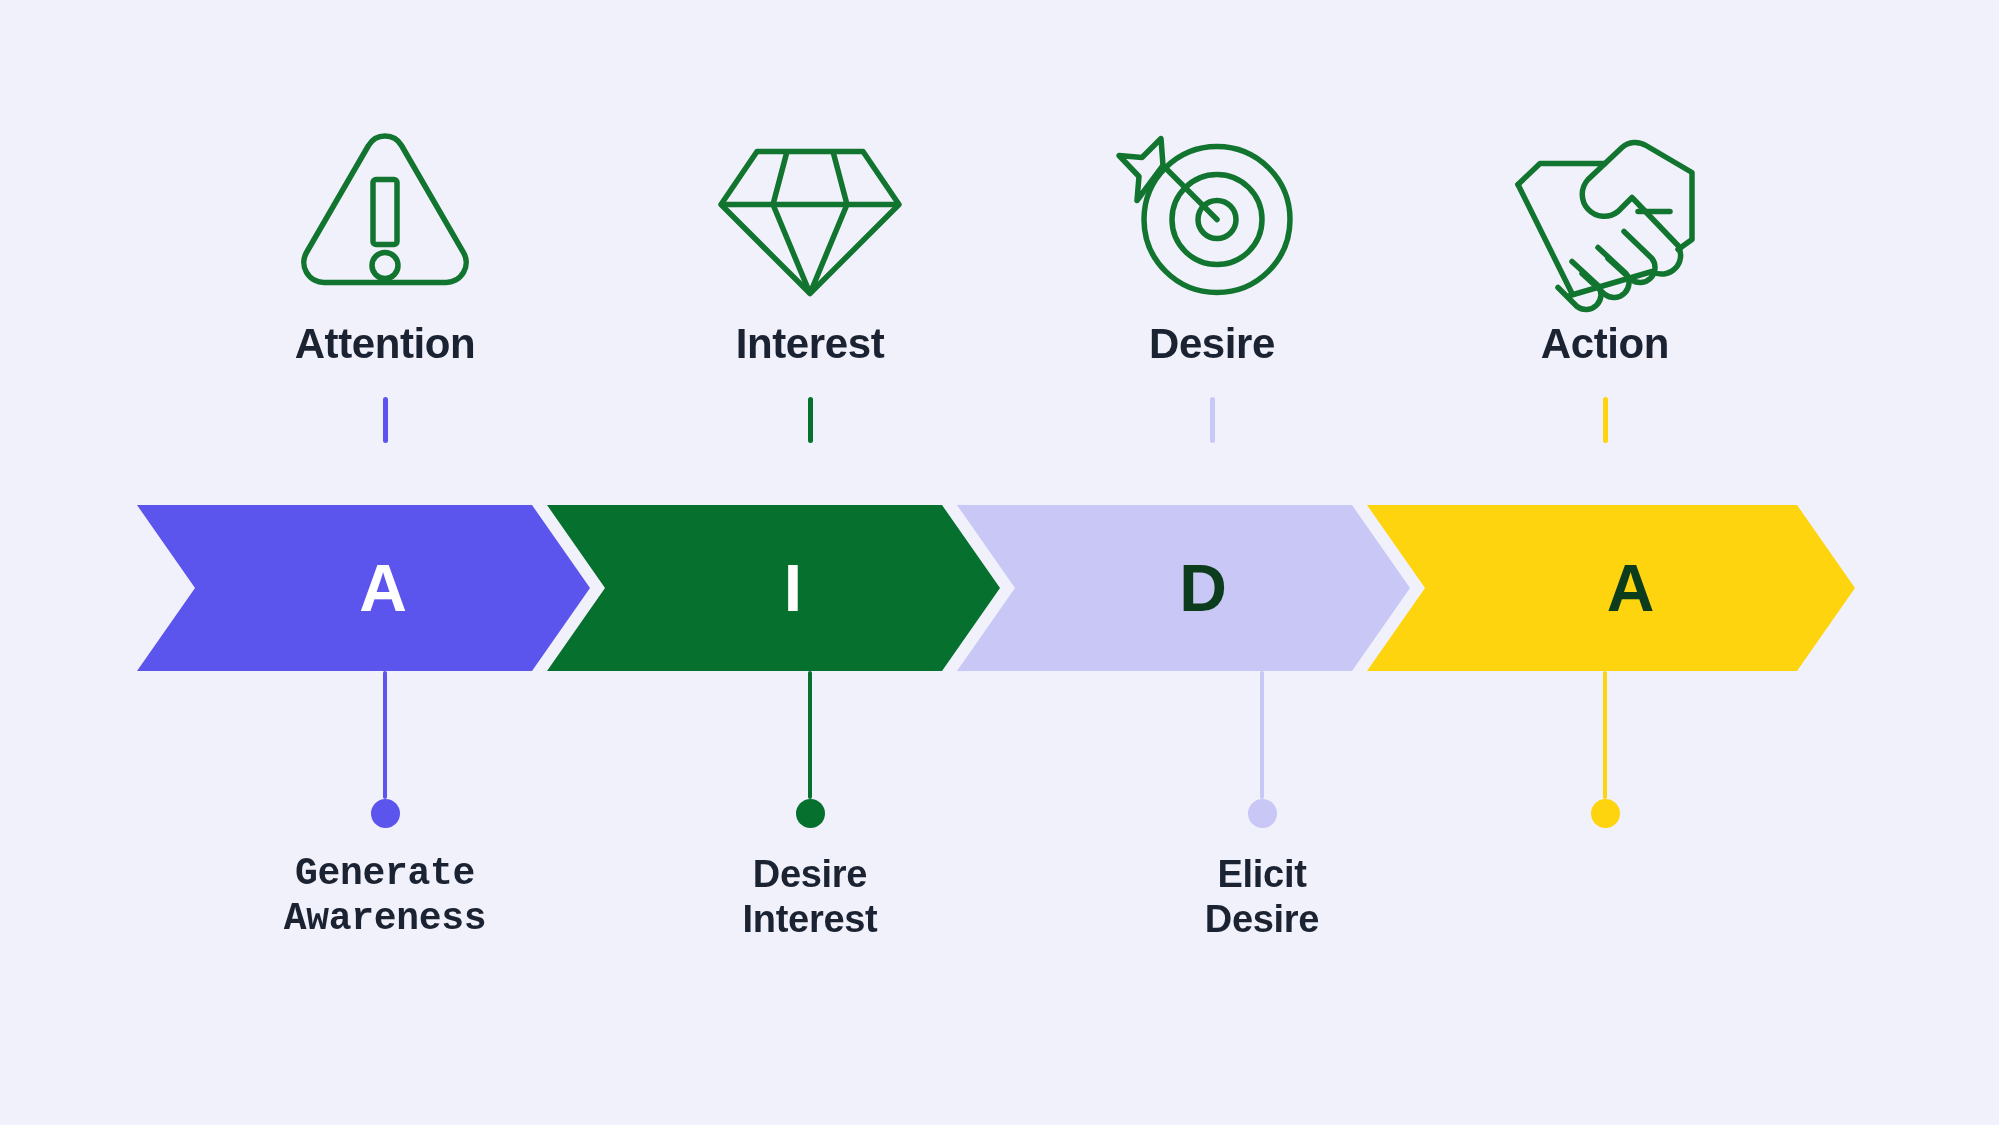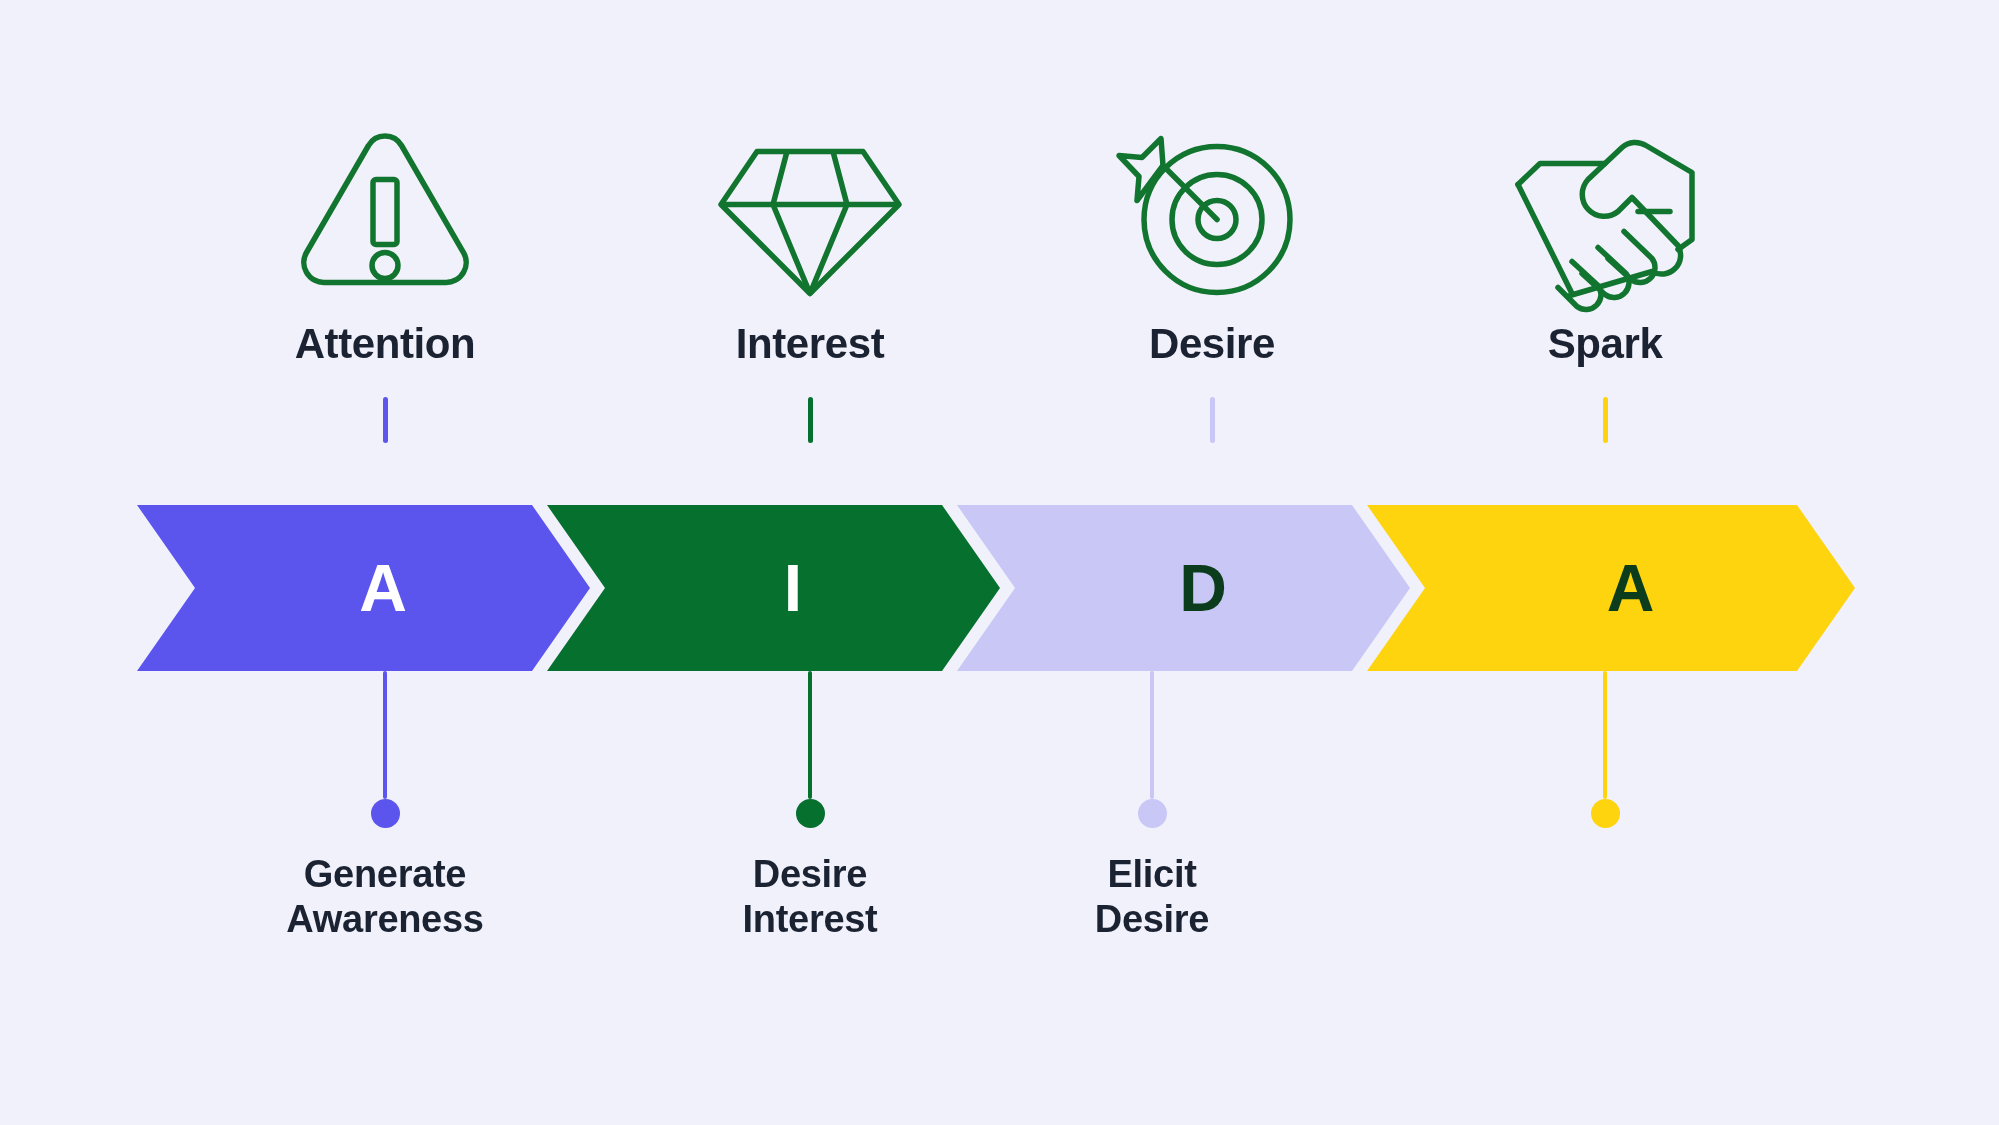--- a/index.html
+++ b/index.html
@@ -165,21 +165,21 @@
       <svg viewBox="0 0 190 170">
         <path d="M8 57 L30 36 H95 L78 52 a22 22 0 0 0 30 32 L122 70 L168 118 a19 19 0 0 1 -26 26 L60 168" fill="none" stroke="#12752F" stroke-width="5.5" stroke-linejoin="round" stroke-linecap="round"></path>
         <path d="M8 57 L62 166" fill="none" stroke="#12752F" stroke-width="5.5" stroke-linecap="round"></path>
         <path d="M95 36 L112 20 a20 20 0 0 1 24 -2 L182 45 V112 L168 122" fill="none" stroke="#12752F" stroke-width="5.5" stroke-linejoin="round" stroke-linecap="round"></path>
         <path d="M128 84 H160" fill="none" stroke="#12752F" stroke-width="5.5" stroke-linecap="round"></path>
         <path d="M114 104 L142 131 a15 15 0 0 1 -21 21 L98 131" fill="none" stroke="#12752F" stroke-width="5.5" stroke-linejoin="round" stroke-linecap="round"></path>
         <path d="M88 120 L116 146 a15 15 0 0 1 -21 21 L72 146" fill="none" stroke="#12752F" stroke-width="5.5" stroke-linejoin="round" stroke-linecap="round"></path>
         <path d="M62 134 L88 158 a15 15 0 0 1 -21 21 L48 160" fill="none" stroke="#12752F" stroke-width="5.5" stroke-linejoin="round" stroke-linecap="round"></path>
       </svg>
     </div>
-    <div class="stage-title">Spark</div>
+    <div class="stage-title">Action</div>
     <div class="tick" style="background:#FDD40D;"></div>
   </div>
 
   <div id="band">
     <svg viewBox="0 0 1718 166" preserveAspectRatio="none">
 
       <path d="M0 0 H395 L453 83 L395 166 H0 L58 83 Z" fill="#5B55EE"></path>
 
       <path d="M410 0 H805 L863 83 L805 166 H410 L468 83 Z" fill="#06702F"></path>
 
@@ -187,35 +187,35 @@
 
       <path d="M1230 0 H1660 L1718 83 L1660 166 H1230 L1288 83 Z" fill="#FDD40D"></path>
     </svg>
   </div>
 
   <div class="chev-letter" style="left:195px;width:376px;color:#FFFFFF;">A</div>
   <div class="chev-letter" style="left:605px;width:376px;color:#FFFFFF;">I</div>
   <div class="chev-letter" style="left:1015px;width:376px;color:#0B3C1C;">D</div>
   <div class="chev-letter" style="left:1425px;width:411px;color:#0B3C1C;">A</div>
 
-  <div class="stage-bottom" style="left:215px;">
+  <div class="stage-bottom" style="left:215px;font-family:Liberation Mono, monospace;">
     <div class="stem" style="background:#5B55EE;"></div>
     <div class="dot" style="background:#5B55EE;"></div>
     <div class="caption">Generate
 Awareness</div>
   </div>
 
   <div class="stage-bottom" style="left:640px;">
     <div class="stem" style="background:#06702F;"></div>
     <div class="dot" style="background:#06702F;"></div>
     <div class="caption">Desire
 Interest</div>
   </div>
 
-  <div class="stage-bottom" style="left:982px;">
+  <div class="stage-bottom" style="left:1092px;">
     <div class="stem" style="background:#C8C7F5;"></div>
     <div class="dot" style="background:#C8C7F5;"></div>
     <div class="caption">Elicit
 Desire</div>
   </div>
 
   <div class="stage-bottom" style="left:1435px;">
     <div class="stem" style="background:#FDD40D;"></div>
     <div class="dot" style="background:#FDD40D;"></div>
   </div>

